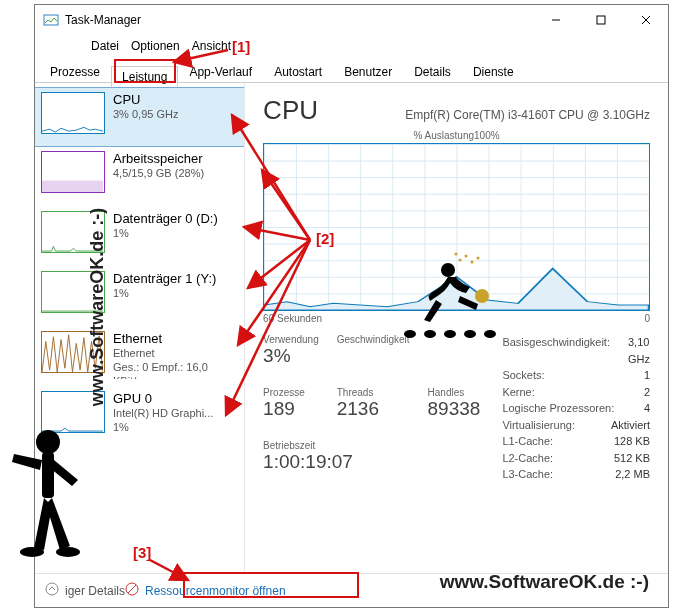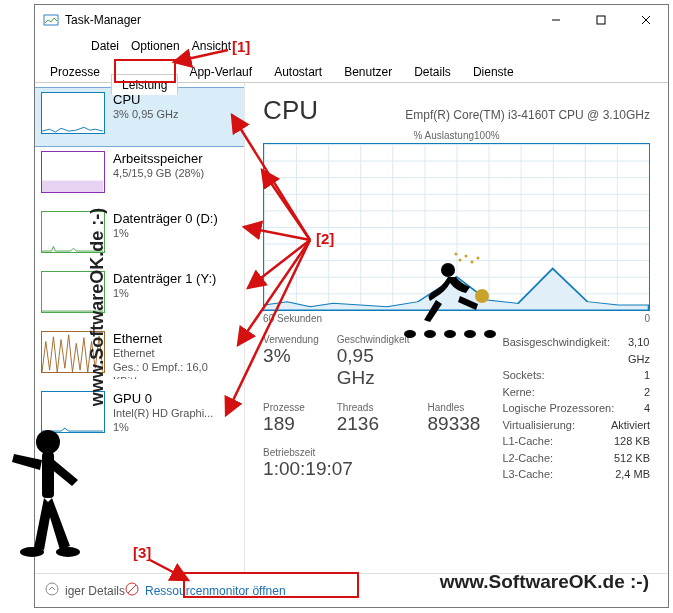--- a/index.html
+++ b/index.html
@@ -27,21 +27,21 @@
   font-size: 12px; color: #222; }
 .winbtn svg { display:block; }
 
 .menubar { height: 22px; padding-left: 8px; display: flex; gap: 12px; font-size: 12px;
   color: #000; align-items: center; margin-left: 48px; }
 
 .tabstrip { height: 26px; display: flex; font-size: 12px; border-bottom: 1px solid #ccc;
   padding-left: 4px; padding-top: 4px; gap: 0; }
 .tab { padding: 3px 10px 3px 10px; color: #000; border: 1px solid transparent; cursor: default; }
 .tab.active { border: 1px solid #ccc; border-bottom: 1px solid #fff; background: #fff;
-  position: relative; top: 13px; }
+  position: relative; top: 5px; }
 
 .content { display: flex; height: calc(100% - 30px - 22px - 26px - 34px); }
 
 
 .sidebar { width: 224px; border-right: 1px solid #e6e6e6; overflow: hidden; padding-top: 4px; }
 .side-item { display: flex; padding: 4px 6px 8px 6px; gap: 8px; cursor: default;
   border-bottom: none; height: 60px; }
 .side-item.active { background: #d9edf9; border-top: 1px solid #76a9d6; border-bottom: 1px solid #76a9d6; }
 .side-thumb { width: 64px; height: 42px; border: 1px solid #117dbb; background: #fff;
   flex-shrink: 0; position: relative; overflow: hidden; }
@@ -246,21 +246,20 @@
       </div>
 
       <div class="stats">
         <div class="stats-left">
           <div class="stat-block">
             <div class="stat-label">Verwendung</div>
             <div class="stat-val">3%</div>
           </div>
           <div class="stat-block">
             <div class="stat-label">Geschwindigkeit</div>
-            <div class="stat-val">0,95 GHz</div>
           </div>
           <div></div>
           <div class="stat-block">
             <div class="stat-label">Prozesse</div>
             <div class="stat-val">189</div>
           </div>
           <div class="stat-block">
             <div class="stat-label">Threads</div>
             <div class="stat-val">2136</div>
           </div>
@@ -297,21 +296,21 @@
           <div class="row">
               <span class="k">L1-Cache:</span>
               <span class="v">128 KB</span>
             </div>
           <div class="row">
               <span class="k">L2-Cache:</span>
               <span class="v">512 KB</span>
             </div>
           <div class="row">
               <span class="k">L3-Cache:</span>
-              <span class="v">2,4 MB</span>
+              <span class="v">2,2 MB</span>
             </div>
         </div>
       </div>
     </div>
   </div>
 
   <div class="footer">
     <a>
       <span><svg width="14" height="14">
             <circle cx="7" cy="7" r="6" fill="none" stroke="#888"></circle>

